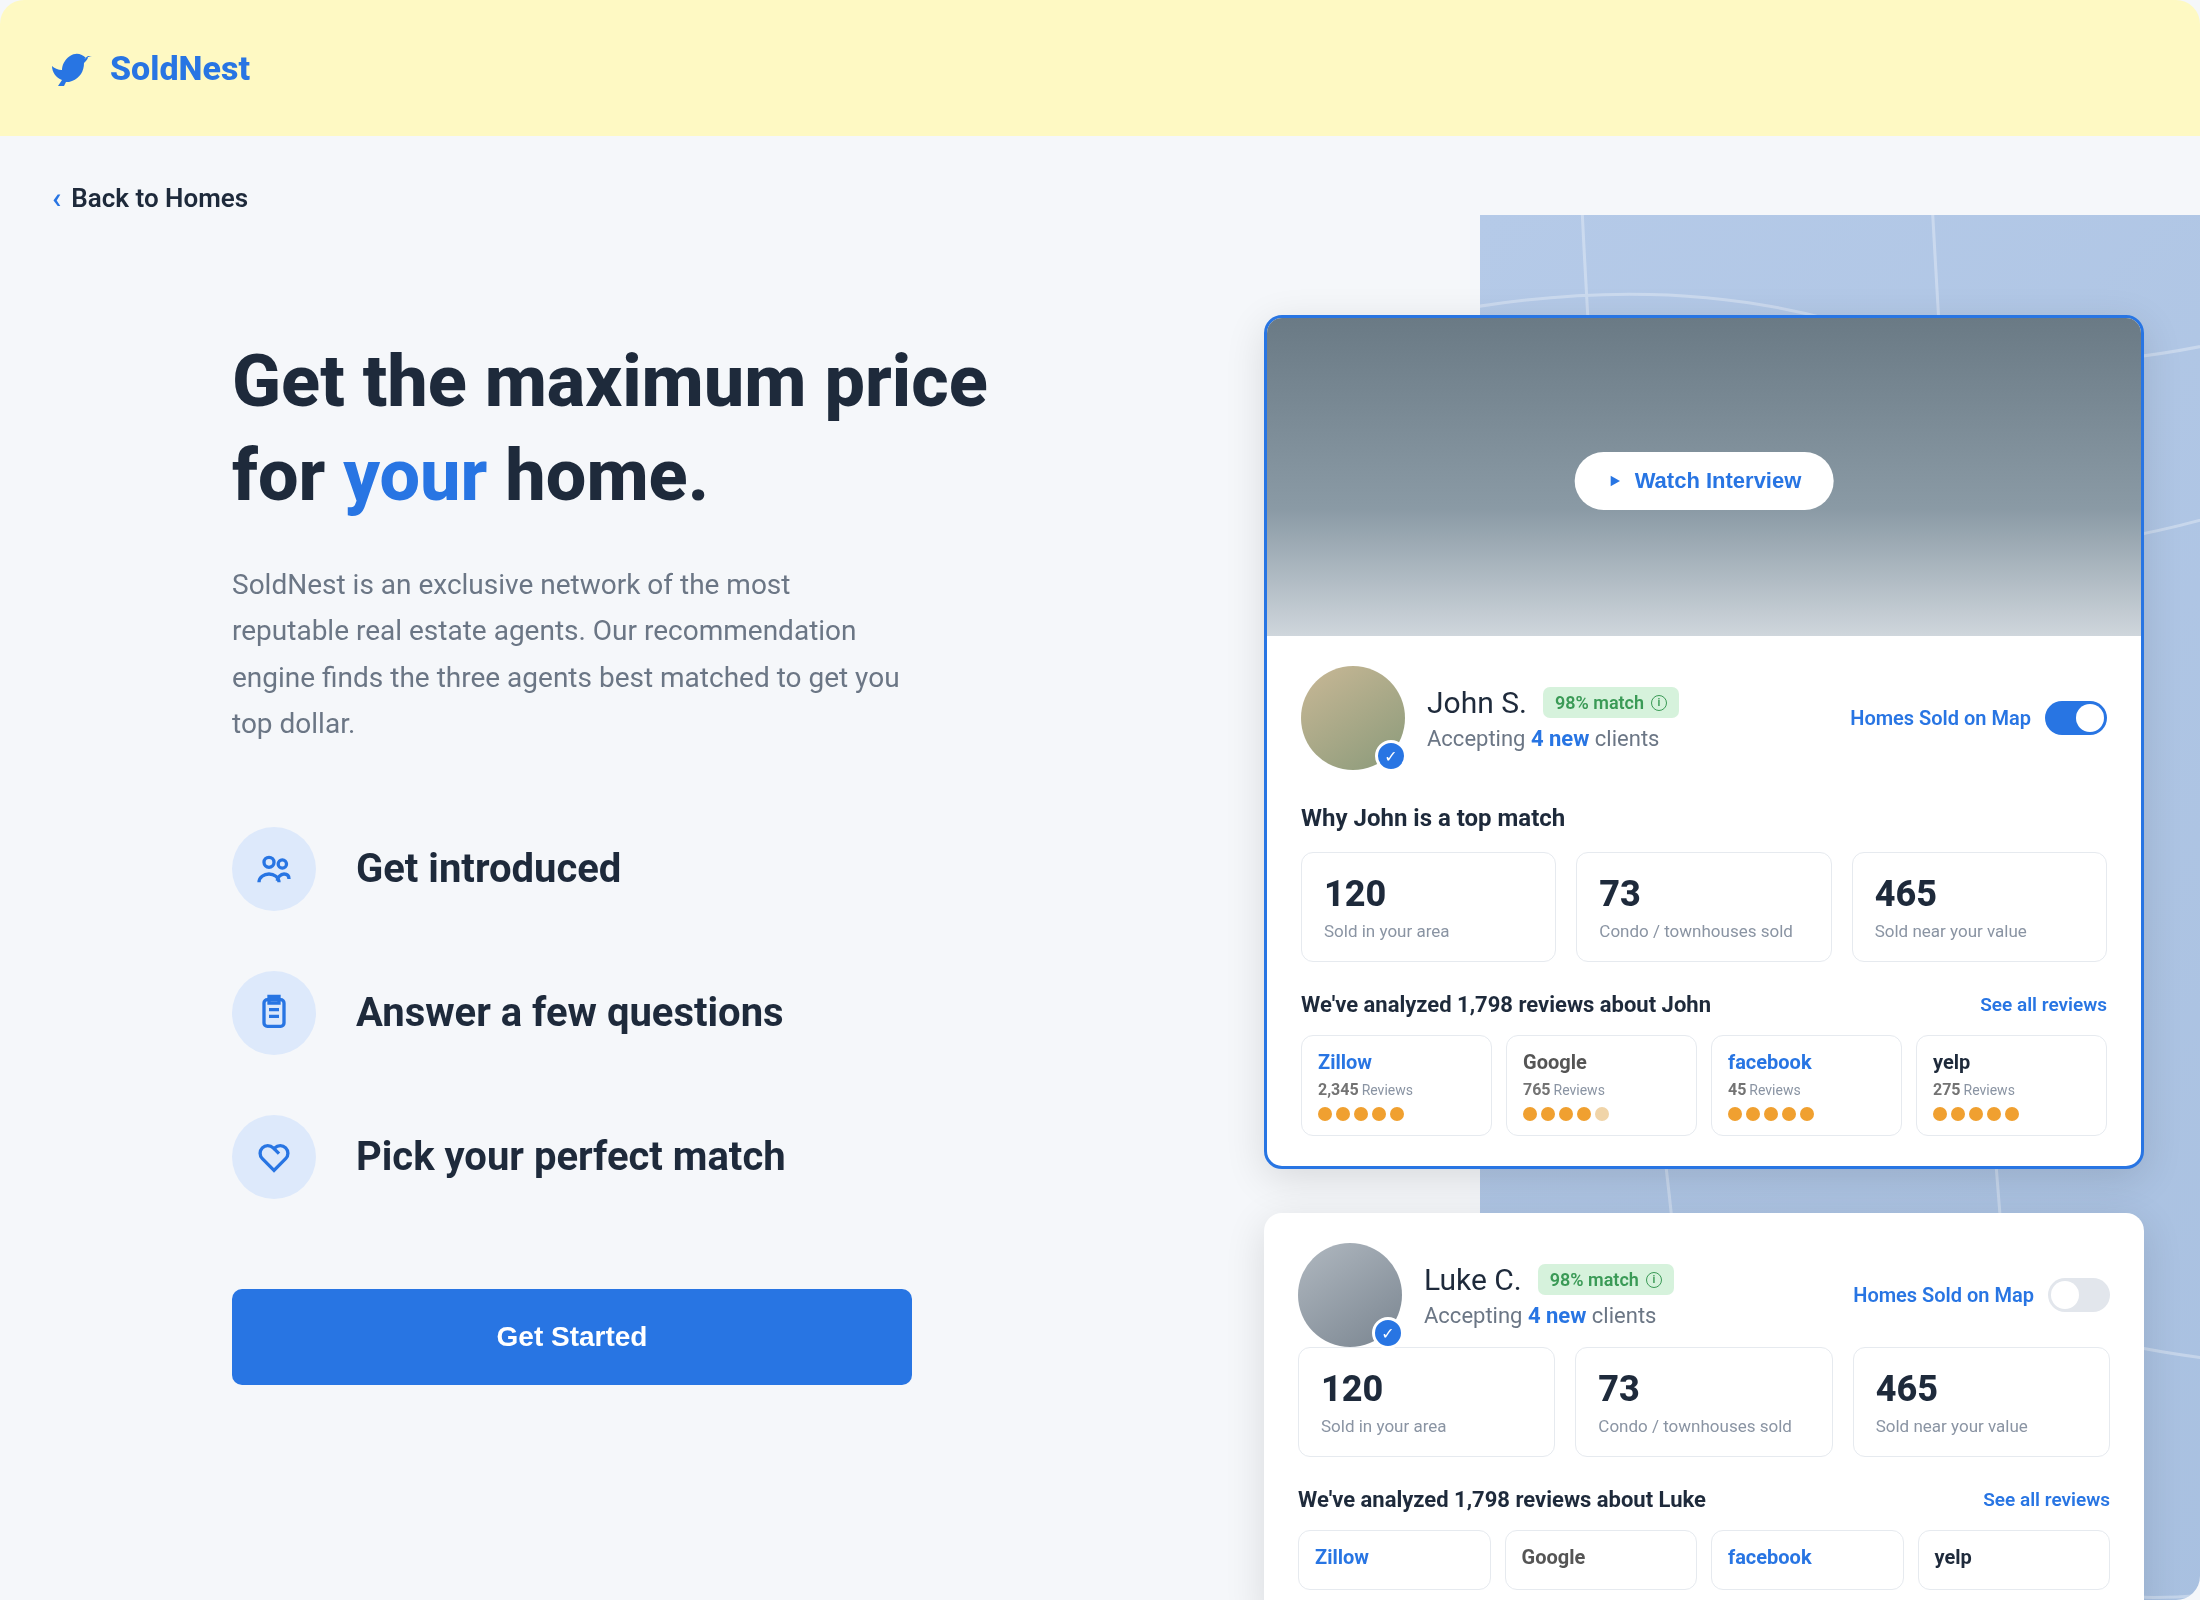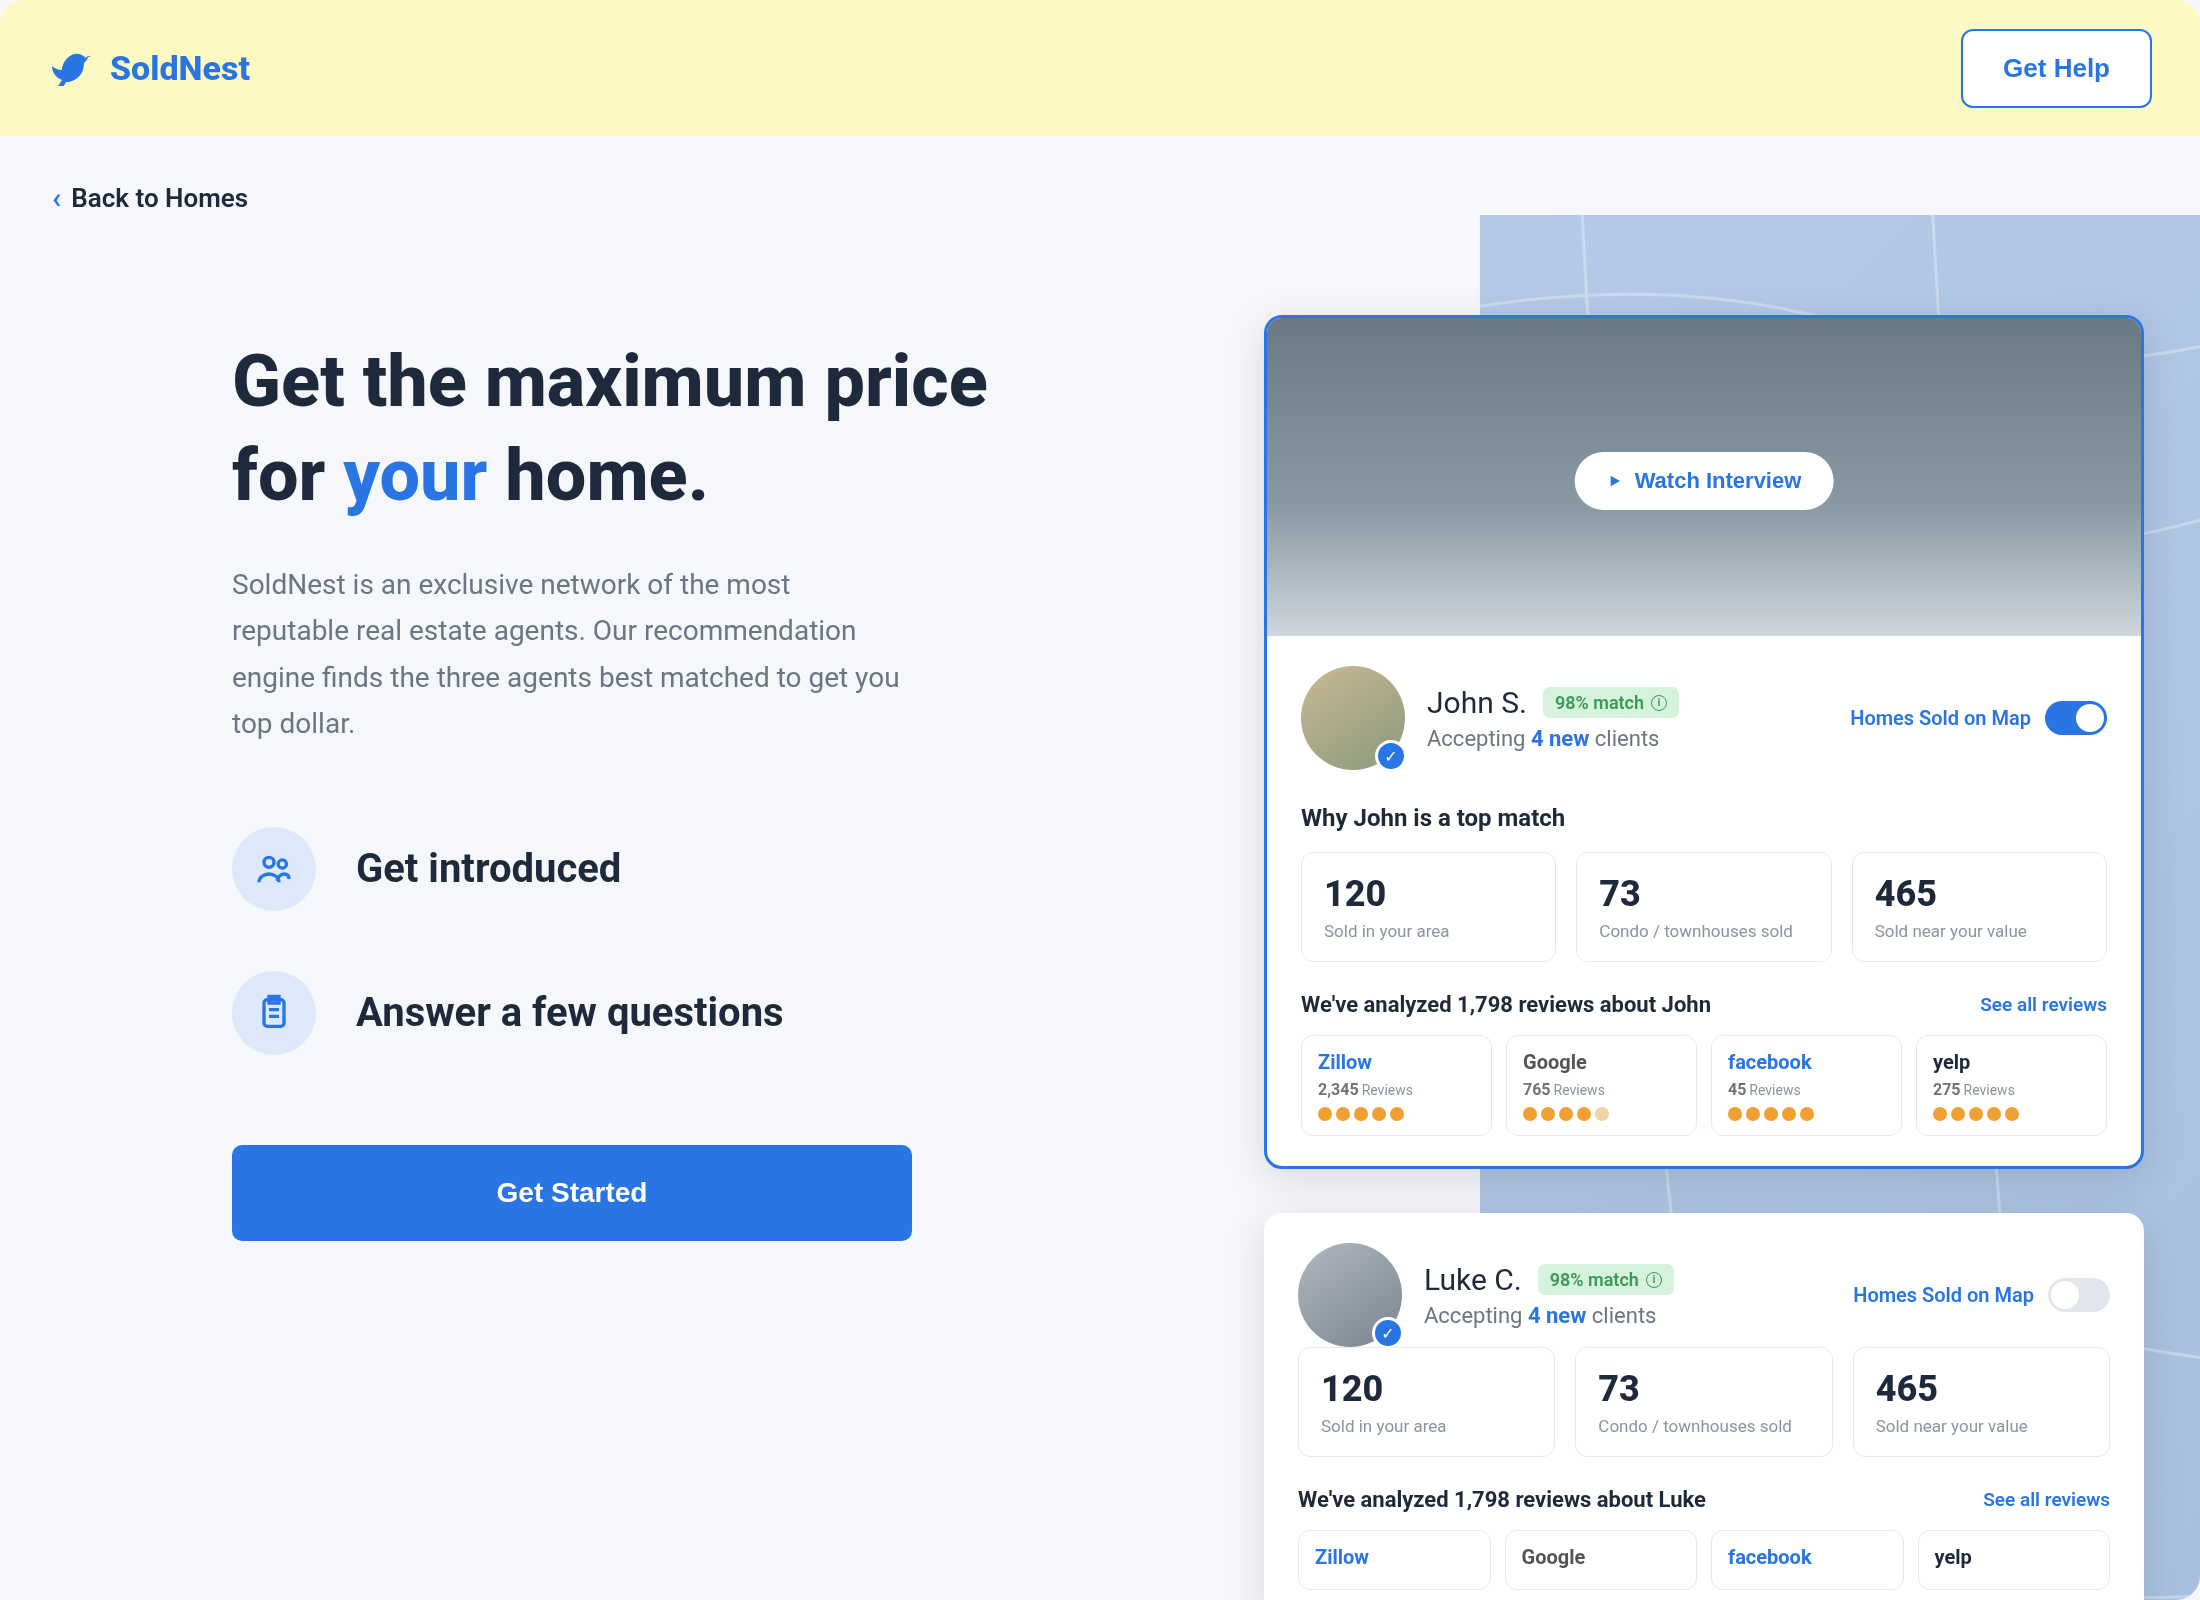--- a/index.html
+++ b/index.html
@@ -308,21 +308,20 @@
 </head>
 <body>
 
 <div class="header">
   <div class="logo-wrap">
     <svg class="logo-bird" viewBox="0 0 24 24" fill="currentColor">
       <path d="M22 6c-1 0-2 .5-3 1-2-2-5-3-8-1C8 8 7 11 7 13c-2 0-4-1-5-2 0 3 2 6 5 7l-2 3h3l1-2c1 0 2 0 3-.5 4-1.5 6-5 6-9 1-1 2-2 2-3l-2 1 2-1.5z"></path>
     </svg>
     <span class="logo-text">SoldNest</span>
   </div>
-  <button class="get-help-btn">Get Help</button>
 </div>
 
 <div class="back-link">
   <span class="back-chevron">‹</span>
   <span>Back to Homes</span>
 </div>
 
 <div class="content">
   <div class="left-col">
     <h1 class="headline">
@@ -342,20 +341,28 @@
         <span class="step-label">Get introduced</span>
       </div>
       <div class="step">
         <div class="step-icon">
           <svg viewBox="0 0 24 24" fill="none" stroke="currentColor" stroke-width="2">
               <rect x="6" y="4" width="12" height="16" rx="2"></rect>
               <path d="M9 2h6v4H9z M9 10h6 M9 14h6"></path>
             </svg>
         </div>
         <span class="step-label">Answer a few questions</span>
+      </div>
+      <div class="step">
+        <div class="step-icon">
+          <svg viewBox="0 0 24 24" fill="none" stroke="currentColor" stroke-width="2">
+              <path d="M12 20l-7-7a4.5 4.5 0 016.5-6.5L12 7l.5-.5A4.5 4.5 0 0119 13l-7 7z M12 7l3 3"></path>
+            </svg>
+        </div>
+        <span class="step-label">Pick your perfect match</span>
       </div>
     </div>
 
     <button class="cta-btn">Get Started</button>
   </div>
 
   <div class="right-col">
     <svg class="map-bg" viewBox="0 0 720 1460" preserveAspectRatio="none">
       <g stroke="#fff" stroke-width="3" fill="none" opacity="0.9">
         <path d="M-50 100 Q200 50 400 120 T900 80"></path>

